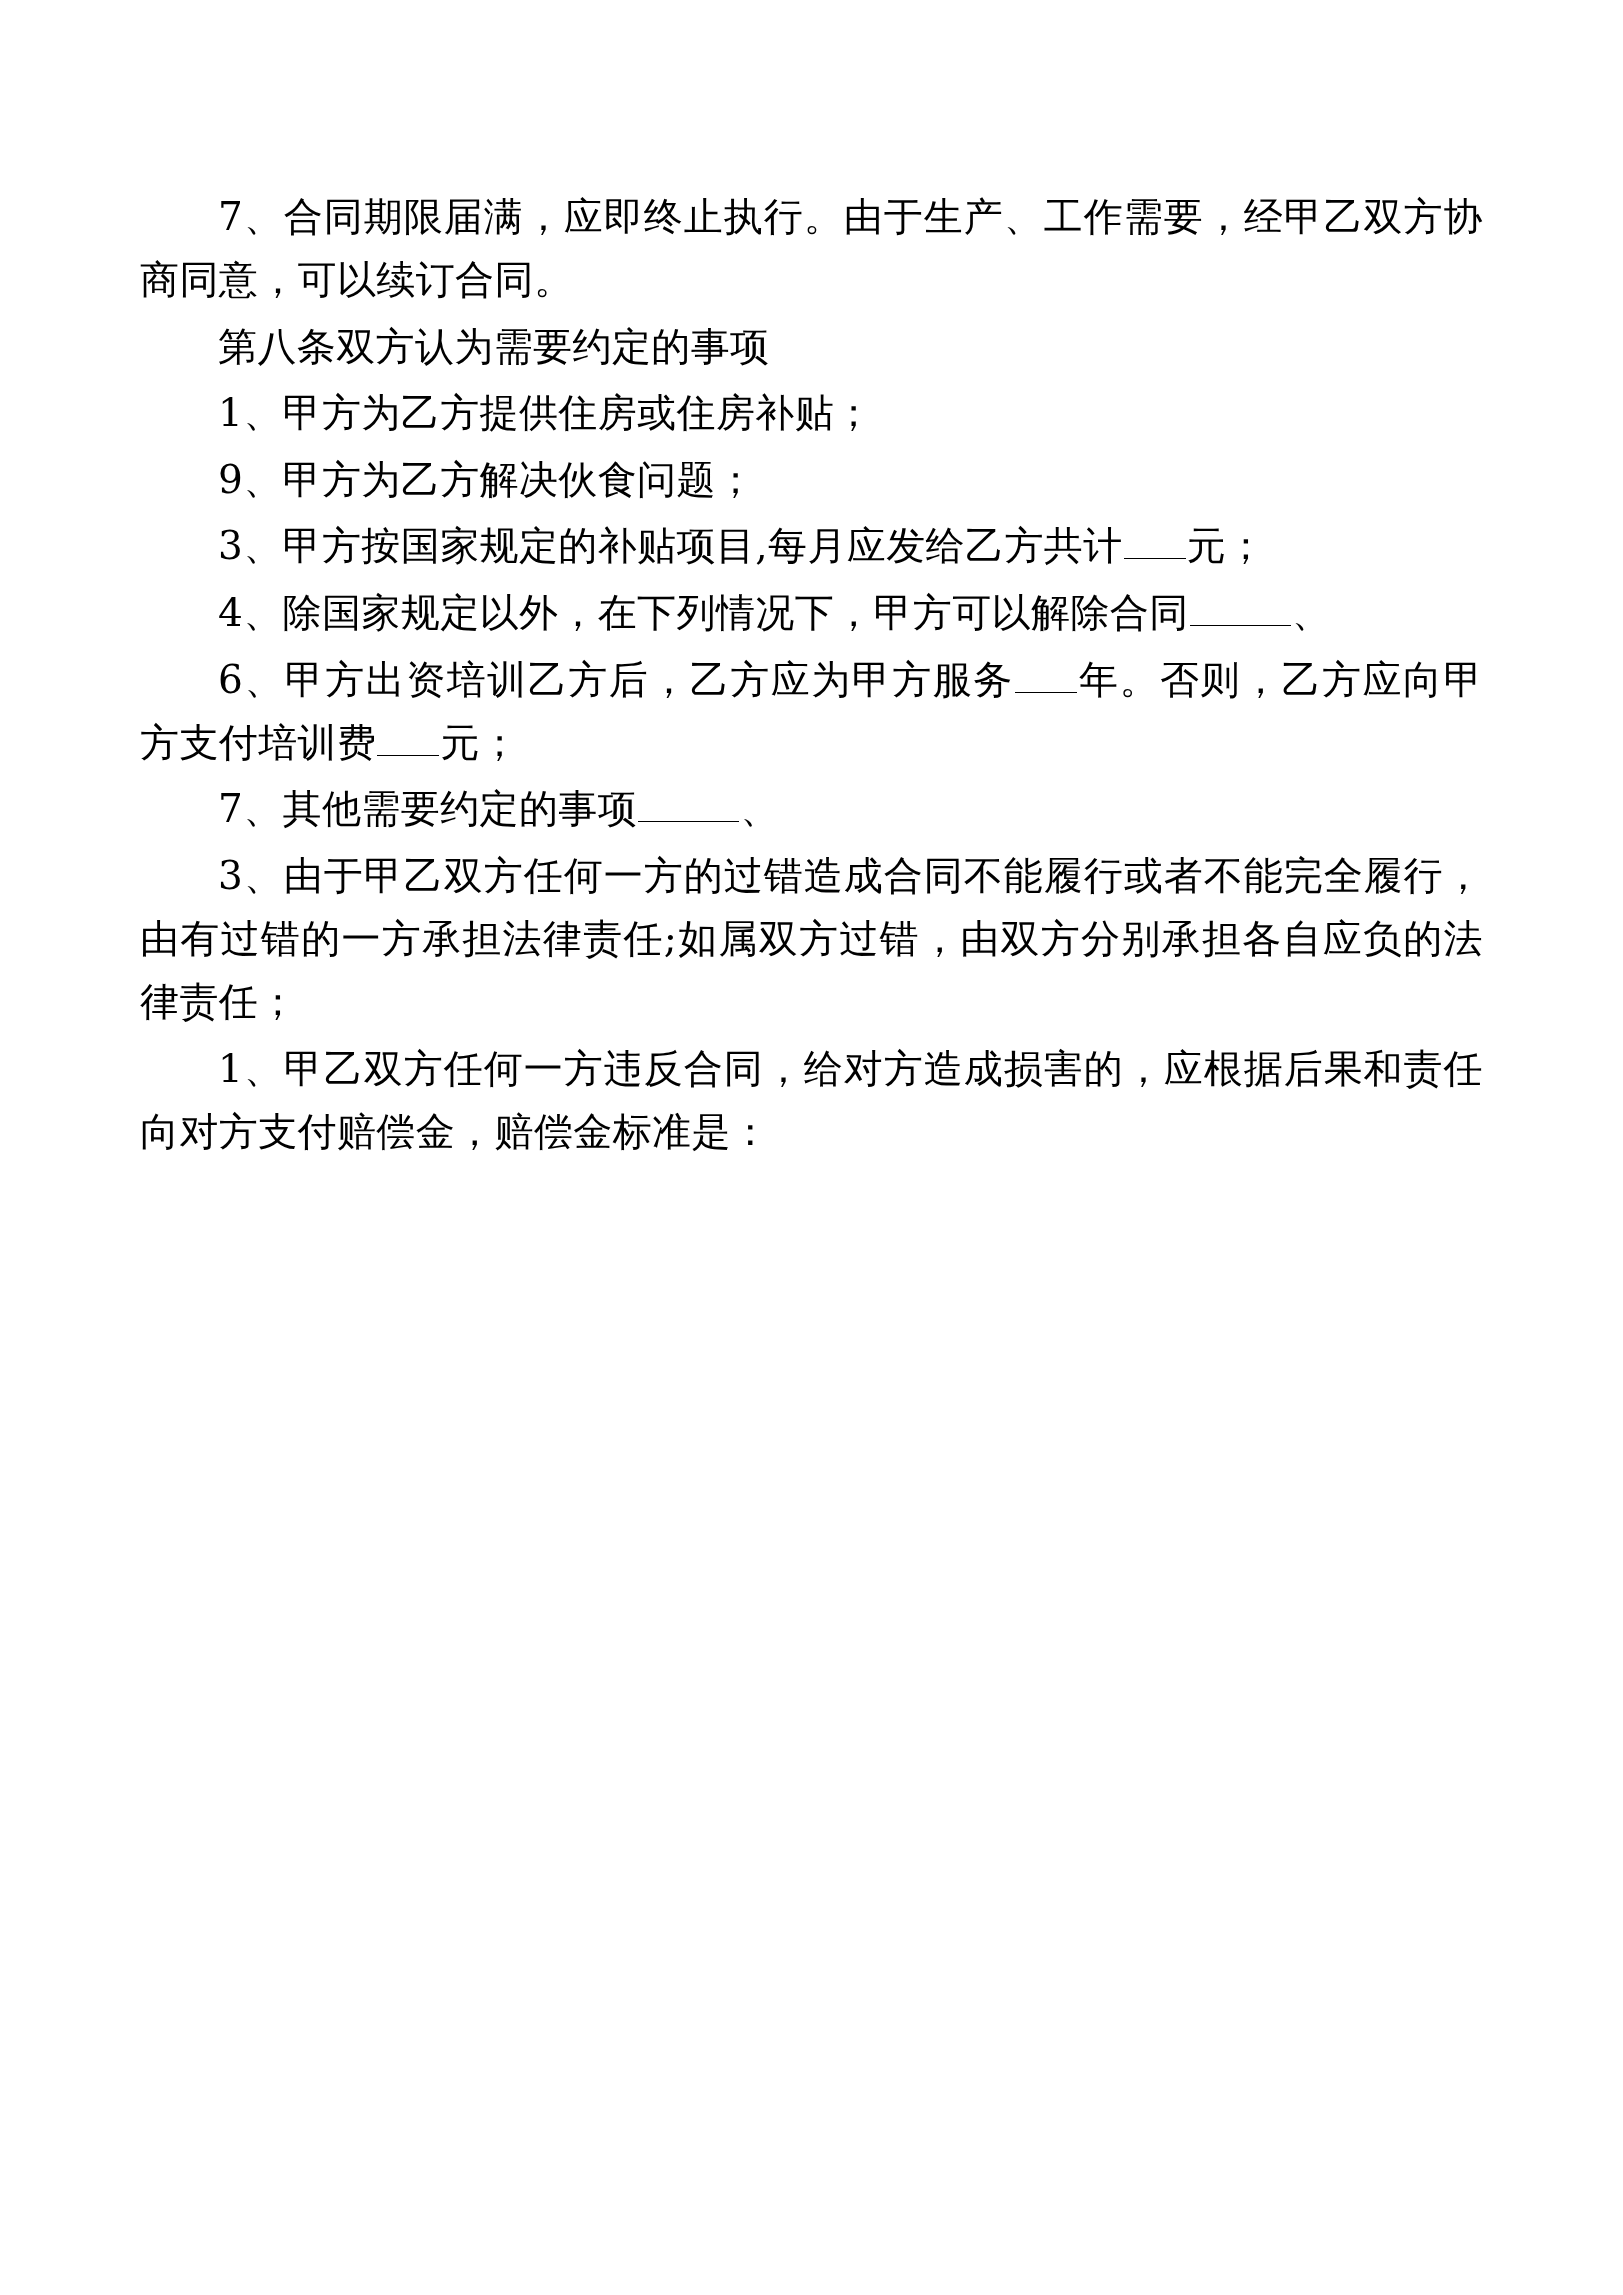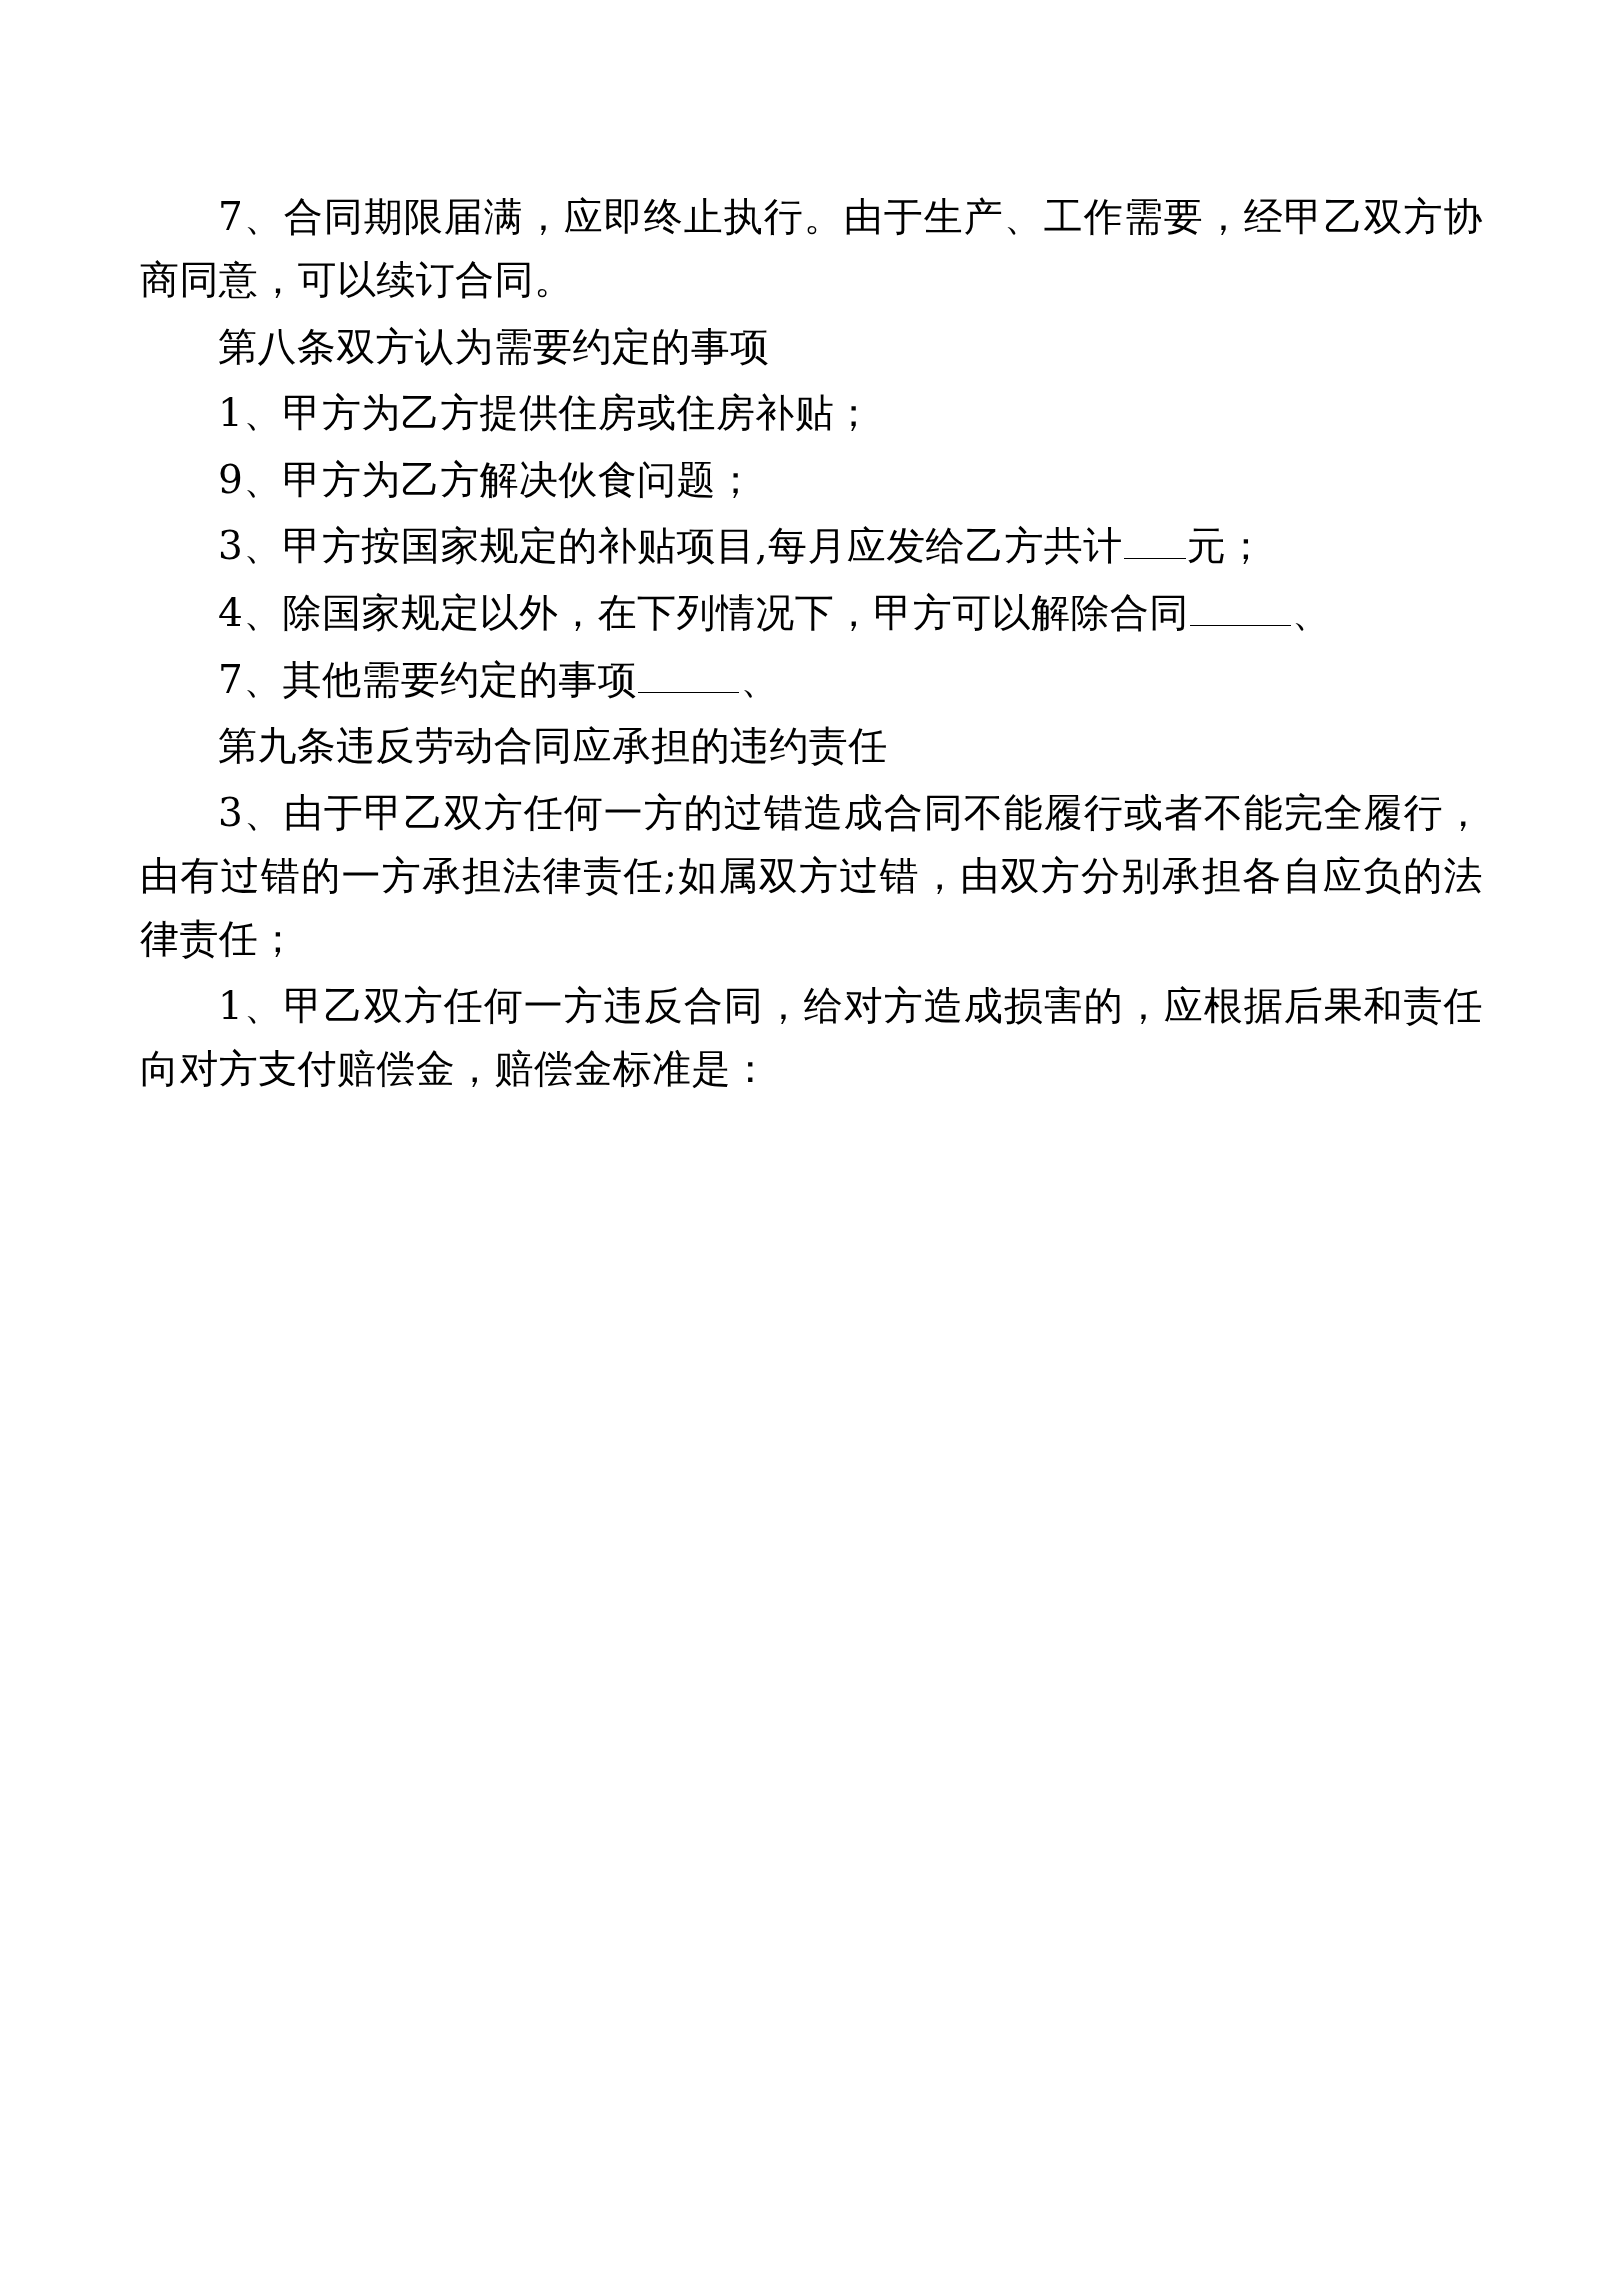--- a/index.html
+++ b/index.html
@@ -61,19 +61,19 @@
 <body>
 
 <div class="page">
   <div class="doc-body" id="doc-body">
       <p class="para">7、合同期限届满，应即终止执行。由于生产、工作需要，经甲乙双方协商同意，可以续订合同。</p>
       <p class="para">第八条双方认为需要约定的事项</p>
       <p class="para">1、甲方为乙方提供住房或住房补贴；</p>
       <p class="para">9、甲方为乙方解决伙食问题；</p>
       <p class="para">3、甲方按国家规定的补贴项目,每月应发给乙方共计<span class="blank-s"></span>元；</p>
       <p class="para">4、除国家规定以外，在下列情况下，甲方可以解除合同<span class="blank-m"></span>、</p>
+      <p class="para">6、甲方出资培训乙方后，乙方应为甲方服务<span class="blank-s"></span>年。否则，乙方应向甲方支付培训费<span class="blank-s"></span>元；</p>
       <p class="para">7、其他需要约定的事项<span class="blank-m"></span>、</p>
-      <p class="para">第九条违反劳动合同应承担的违约责任</p>
       <p class="para">3、由于甲乙双方任何一方的过错造成合同不能履行或者不能完全履行，由有过错的一方承担法律责任;如属双方过错，由双方分别承担各自应负的法律责任；</p>
       <p class="para">1、甲乙双方任何一方违反合同，给对方造成损害的，应根据后果和责任向对方支付赔偿金，赔偿金标准是：</p>
     </div>
 </div>
 
 
 </body></html>

